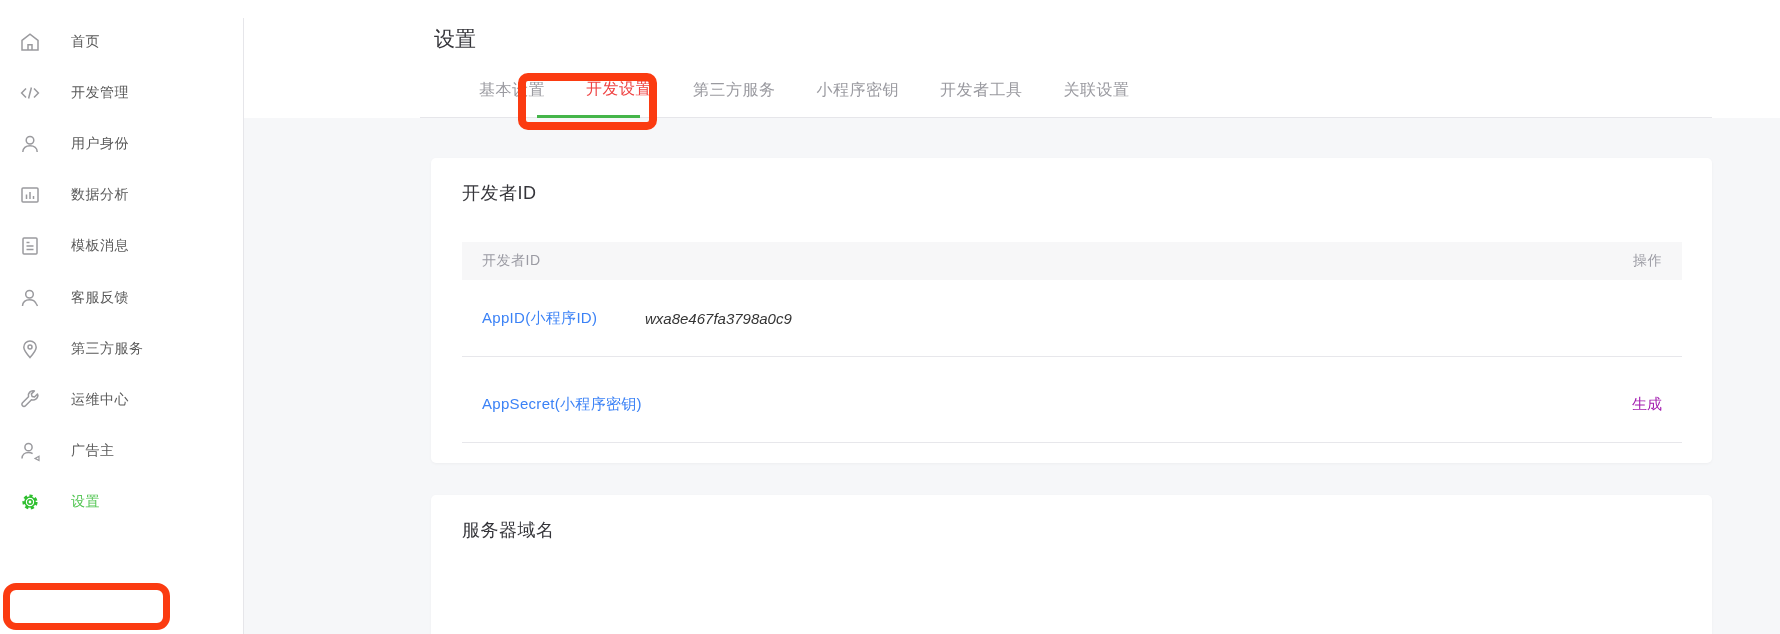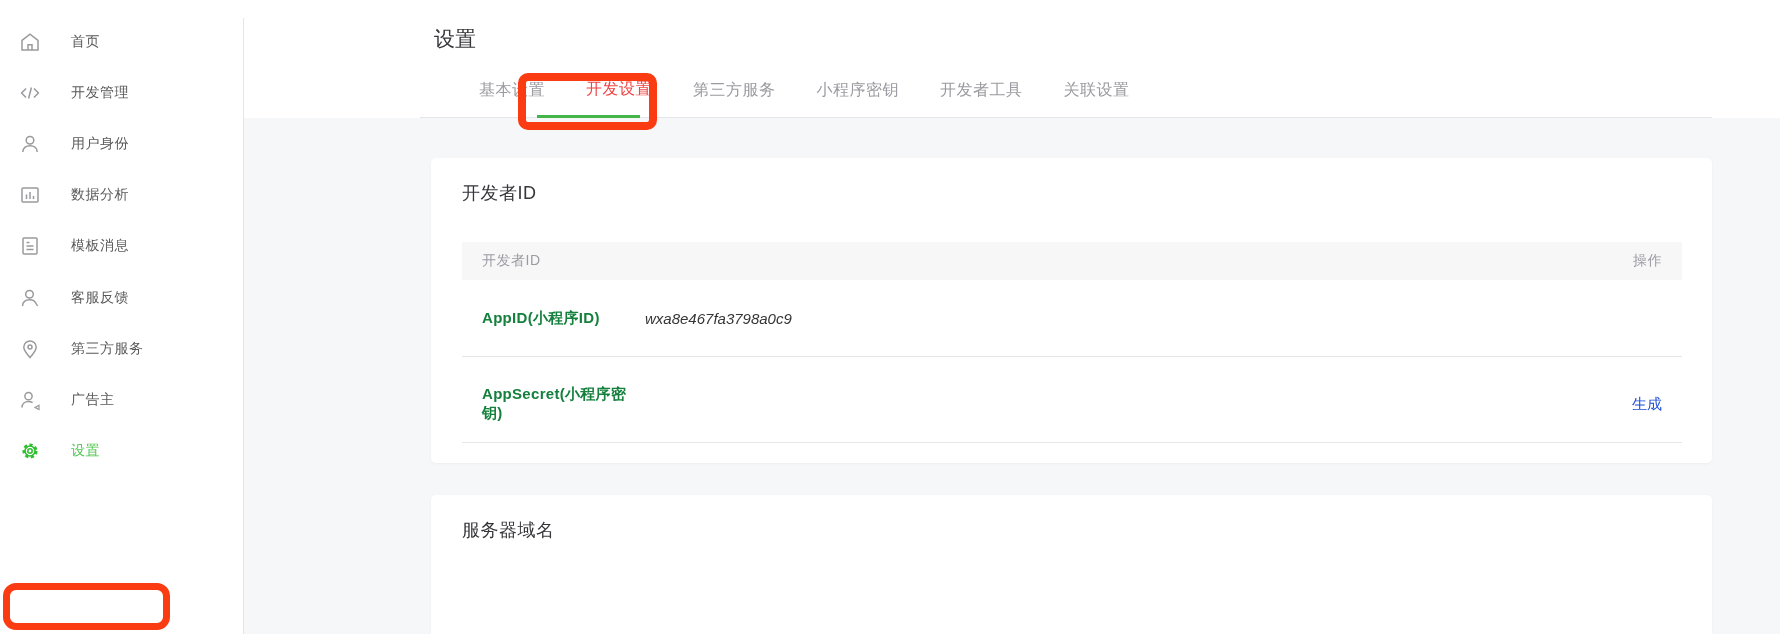--- a/index.html
+++ b/index.html
@@ -32,23 +32,23 @@
   .card1 { top:158px; height:305px; }
   .card2 { top:495px; height:200px; }
   .card-title { position:absolute; left:31px; top:23px; font-size:18px; color:#35353a; letter-spacing:.5px; }
 
   .table-head { position:absolute; left:31px; top:84px; width:1220px; height:38px; background:#f7f7f8;
                 display:flex; align-items:center; justify-content:space-between; padding:0 20px; }
   .table-head span { font-size:14px; color:#9b9ba3; letter-spacing:.5px; }
   .trow { position:absolute; left:31px; width:1220px; height:77px; display:flex; align-items:center;
           border-bottom:1px solid #e7e7eb; }
   .trow-1 { top:122px; } .trow-2 { top:208px; }
-  .tlabel { font-size:15px; color:#15803d; padding-left:20px; width:183px; flex:0 0 183px; letter-spacing:.3px;font-weight:bold; }
+  .tlabel { font-size:15px; color:#3b82f6; padding-left:20px; width:183px; flex:0 0 183px; letter-spacing:.3px; }
   .tvalue { font-size:15px; color:#353535;font-style:italic; }
-  .taction { font-size:15px; color:#1d4ed8; position:absolute; right:20px; cursor:pointer; text-decoration:none; }
+  .taction { font-size:15px; color:#a21caf; position:absolute; right:20px; cursor:pointer; text-decoration:none; }
 
   
   .anno { position:absolute; border:8px solid #fb3b11; border-radius:10px; background:transparent; }
   .anno-tab { left:518px; top:73px; width:139px; height:57px; }
   .anno-side { left:3px; top:583px; width:167px; height:47px; border-width:7px; border-radius:13px; }
 </style>
 </head>
 <body>
 
 <div class="sidebar">
@@ -121,20 +121,28 @@
   <div class="side-item">
     <span class="icn">
       <svg viewBox="0 0 24 24" fill="none" stroke="currentColor" stroke-width="1.5">
         <path d="M12 20.5 C8.4 16.4 5.8 13.4 5.8 10.2 a6.2 6.2 0 1 1 12.4 0 C18.2 13.4 15.6 16.4 12 20.5 Z"></path>
         <circle cx="12" cy="10" r="2"></circle>
       </svg>
       </span>
     <span class="lbl">第三方服务</span>
   </div>
 
+  <div class="side-item">
+    <span class="icn">
+      <svg viewBox="0 0 24 24" fill="none" stroke="currentColor" stroke-width="1.5" stroke-linejoin="round">
+        <path d="M19.9 7.3 a4.8 4.8 0 0 1 -6.4 4.5 l-6 6 a2.1 2.1 0 0 1 -3 -3 l6 -6 a4.8 4.8 0 0 1 5.9 -5.9 l-3 3 .6 2.5 2.5 .6 3 -3 c.3 .7 .4 1.5 .4 2.3 z"></path>
+      </svg>
+      </span>
+    <span class="lbl">运维中心</span>
+  </div>
 
 
   <div class="side-item">
     <span class="icn">
       <svg viewBox="0 0 24 24" fill="none" stroke="currentColor" stroke-width="1.5">
         <circle cx="10.5" cy="8.2" r="3.6"></circle>
           <path d="M4 19.5 c0-3.8 2.9-6 6.5-6 c1.6 0 3 .4 4.1 1.2"></path>
         <path d="M21 17.2 l-4 2.2 4 2.2 z" stroke-width="1.2"></path>
       </svg>
       </span>

